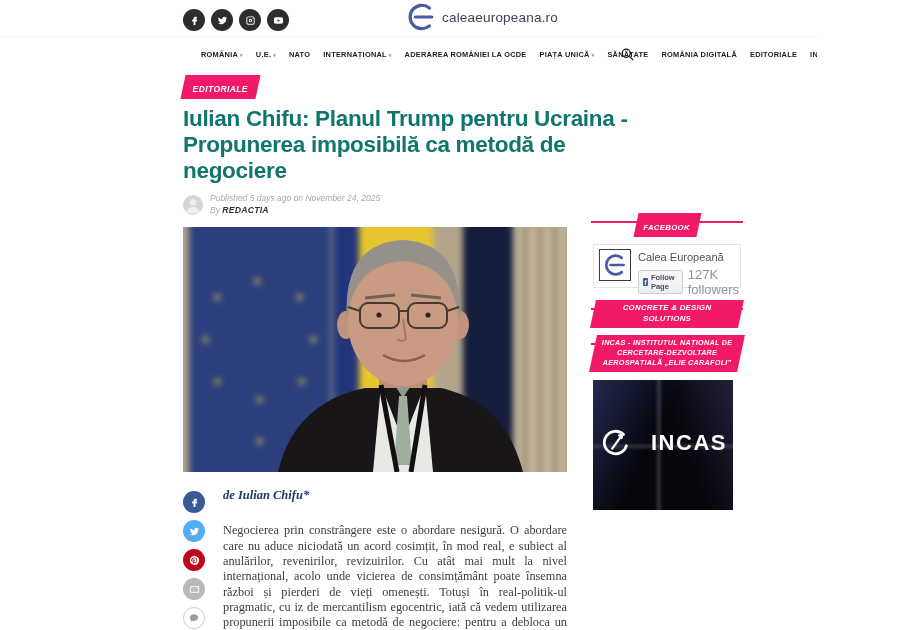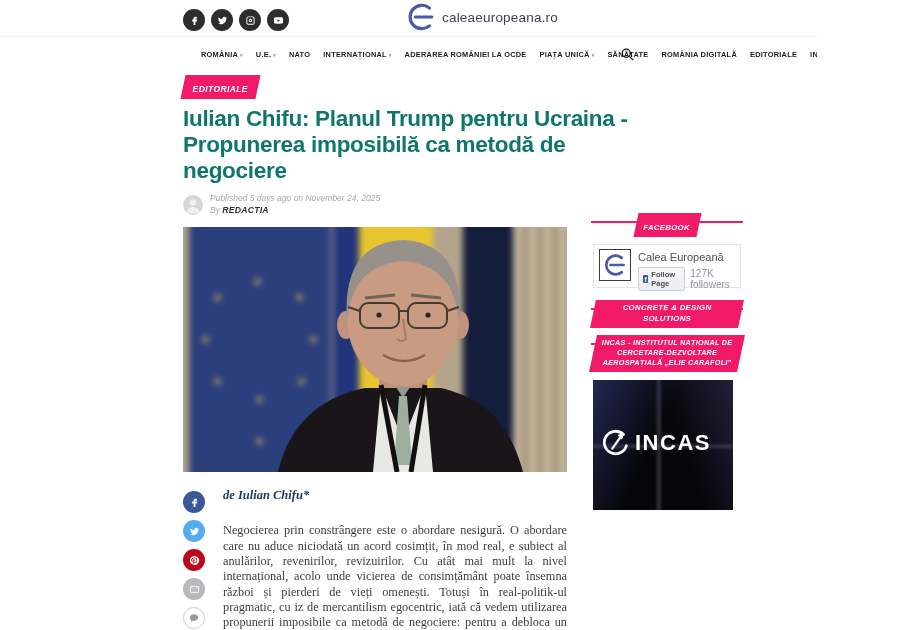--- a/index.html
+++ b/index.html
@@ -95,36 +95,36 @@
   .fb-logo{width:30px;height:30px;border:1px solid #3a3a3a;display:flex;align-items:center;
            justify-content:center;flex:none;cursor:pointer;}
   .fb-logo svg{width:24px;height:24px;}
   .fb-name{font-size:11px;color:#4b4f56;margin:2px 0 4px;cursor:pointer;}
   .fb-actions{display:flex;align-items:center;}
   .follow-btn{display:inline-flex;align-items:center;gap:3px;font-size:7.5px;font-weight:bold;
               color:#4b4f56;border:1px solid #ccd0d5;border-radius:2px;padding:2px 4px;
               background:linear-gradient(#f8f8f9,#ebedf0);cursor:pointer;}
   .f-sq{width:8px;height:8px;background:#3b5998;color:#fff;font-size:7px;font-weight:bold;
         display:flex;align-items:center;justify-content:center;border-radius:1px;}
-  .followers{font-size:10px;color:#90949c;margin-left:5px;}
+  .followers{font-size:13px;color:#90949c;margin-left:5px;}
 
   .cds-box{width:146px;height:147px;background:#0b0b0b;margin:6px 0 13px;display:flex;
            flex-direction:column;align-items:center;justify-content:center;cursor:pointer;}
   .cds-box svg{width:78px;height:88px;}
   .cds-letters{color:#cfcfcf;font-size:13px;font-weight:300;letter-spacing:9px;margin:4px 0 0 9px;}
 
   .incas-box{position:relative;width:140px;height:130px;margin-top:8px;background:#05050a;
              overflow:hidden;cursor:pointer;}
   .incas-bg{position:absolute;inset:0;
       background:
         linear-gradient(115deg,rgba(58,70,140,.55),rgba(0,0,0,0) 45%),
         linear-gradient(250deg,rgba(80,70,130,.4),rgba(0,0,0,0) 40%),
         linear-gradient(90deg,rgba(0,0,0,0) 44%,rgba(120,120,130,.35) 47%,rgba(0,0,0,0) 50%),
         linear-gradient(0deg,rgba(0,0,0,0) 46%,rgba(130,130,140,.3) 49%,rgba(0,0,0,0) 52%);}
-  .incas-row{position:absolute;left:8px;top:48px;display:flex;align-items:center;gap:4px;}
+  .incas-row{position:absolute;left:8px;top:48px;display:flex;align-items:center;gap:20px;}
   .incas-logo svg{width:30px;height:30px;display:block;}
   .incas-text{color:#fff;font-weight:bold;font-size:22px;letter-spacing:1.5px;}
 </style>
 </head>
 <body>
 
 <div class="page">
 
   <div class="top-header">
     <div class="social-row">

